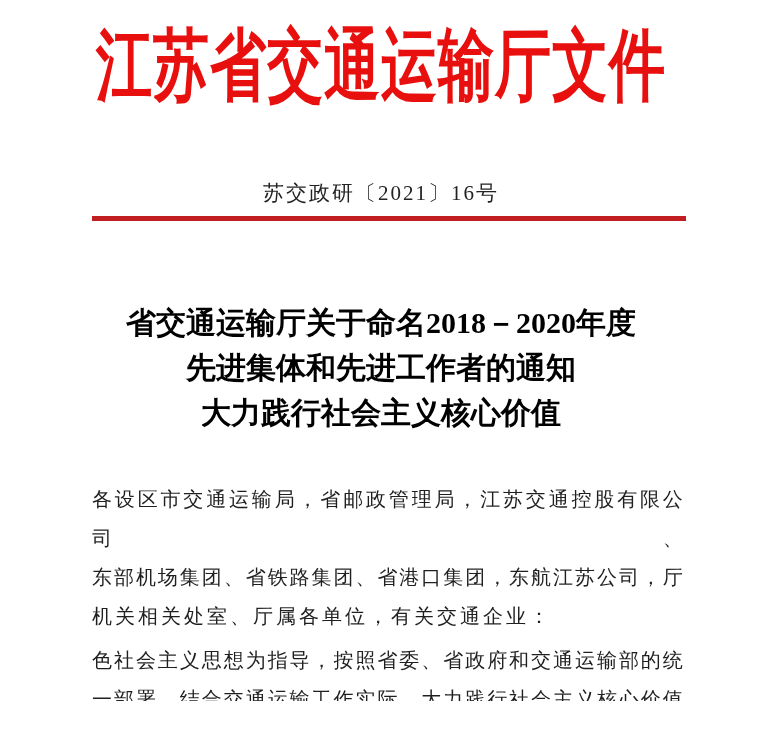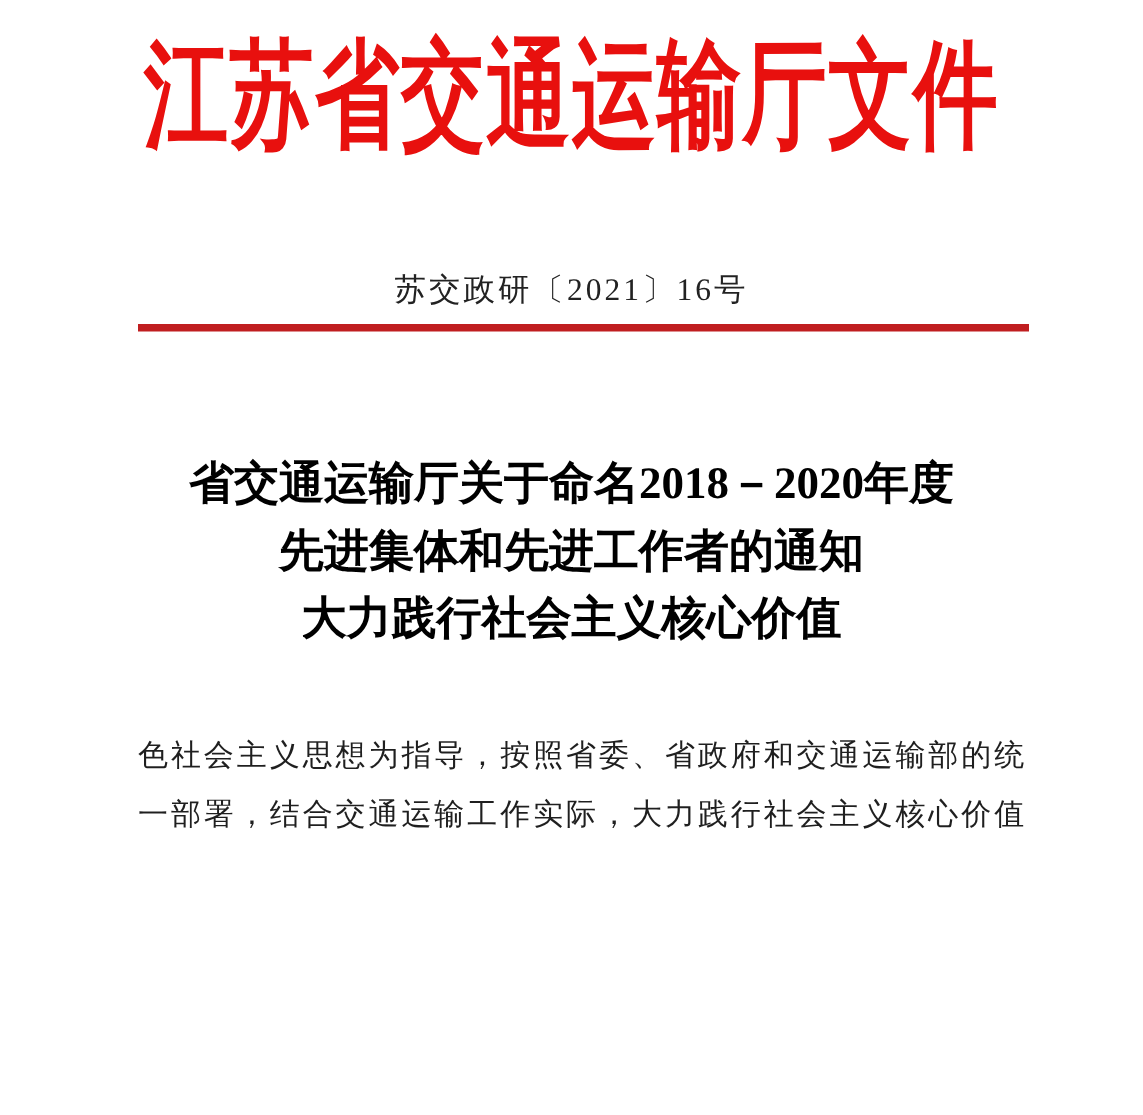--- a/index.html
+++ b/index.html
@@ -96,19 +96,24 @@
 
   <div class="red-divider" style="background-color: rgb(192, 30, 32);"></div>
 
   <div class="title-block" style="color: rgb(0, 0, 0);">
     <div class="title-line">省交通运输厅关于命名2018－2020年度</div>
     <div class="title-line">先进集体和先进工作者的通知</div>
     <div class="title-line">大力践行社会主义核心价值</div>
   </div>
 
   <div class="body-block" style="color: rgb(31, 31, 31);">
+    <div class="salutation">
+      <div class="line full">各设区市交通运输局，省邮政管理局，江苏交通控股有限公司、</div>
+      <div class="line full">东部机场集团、省铁路集团、省港口集团，东航江苏公司，厅</div>
+      <div class="line short">机关相关处室、厅属各单位，有关交通企业：</div>
+    </div>
     <div class="para">
       <div class="line full">色社会主义思想为指导，按照省委、省政府和交通运输部的统</div>
       <div class="line full">一部署，结合交通运输工作实际，大力践行社会主义核心价值</div>
     </div>
   </div>
 
 </div>
 
 </body></html>

